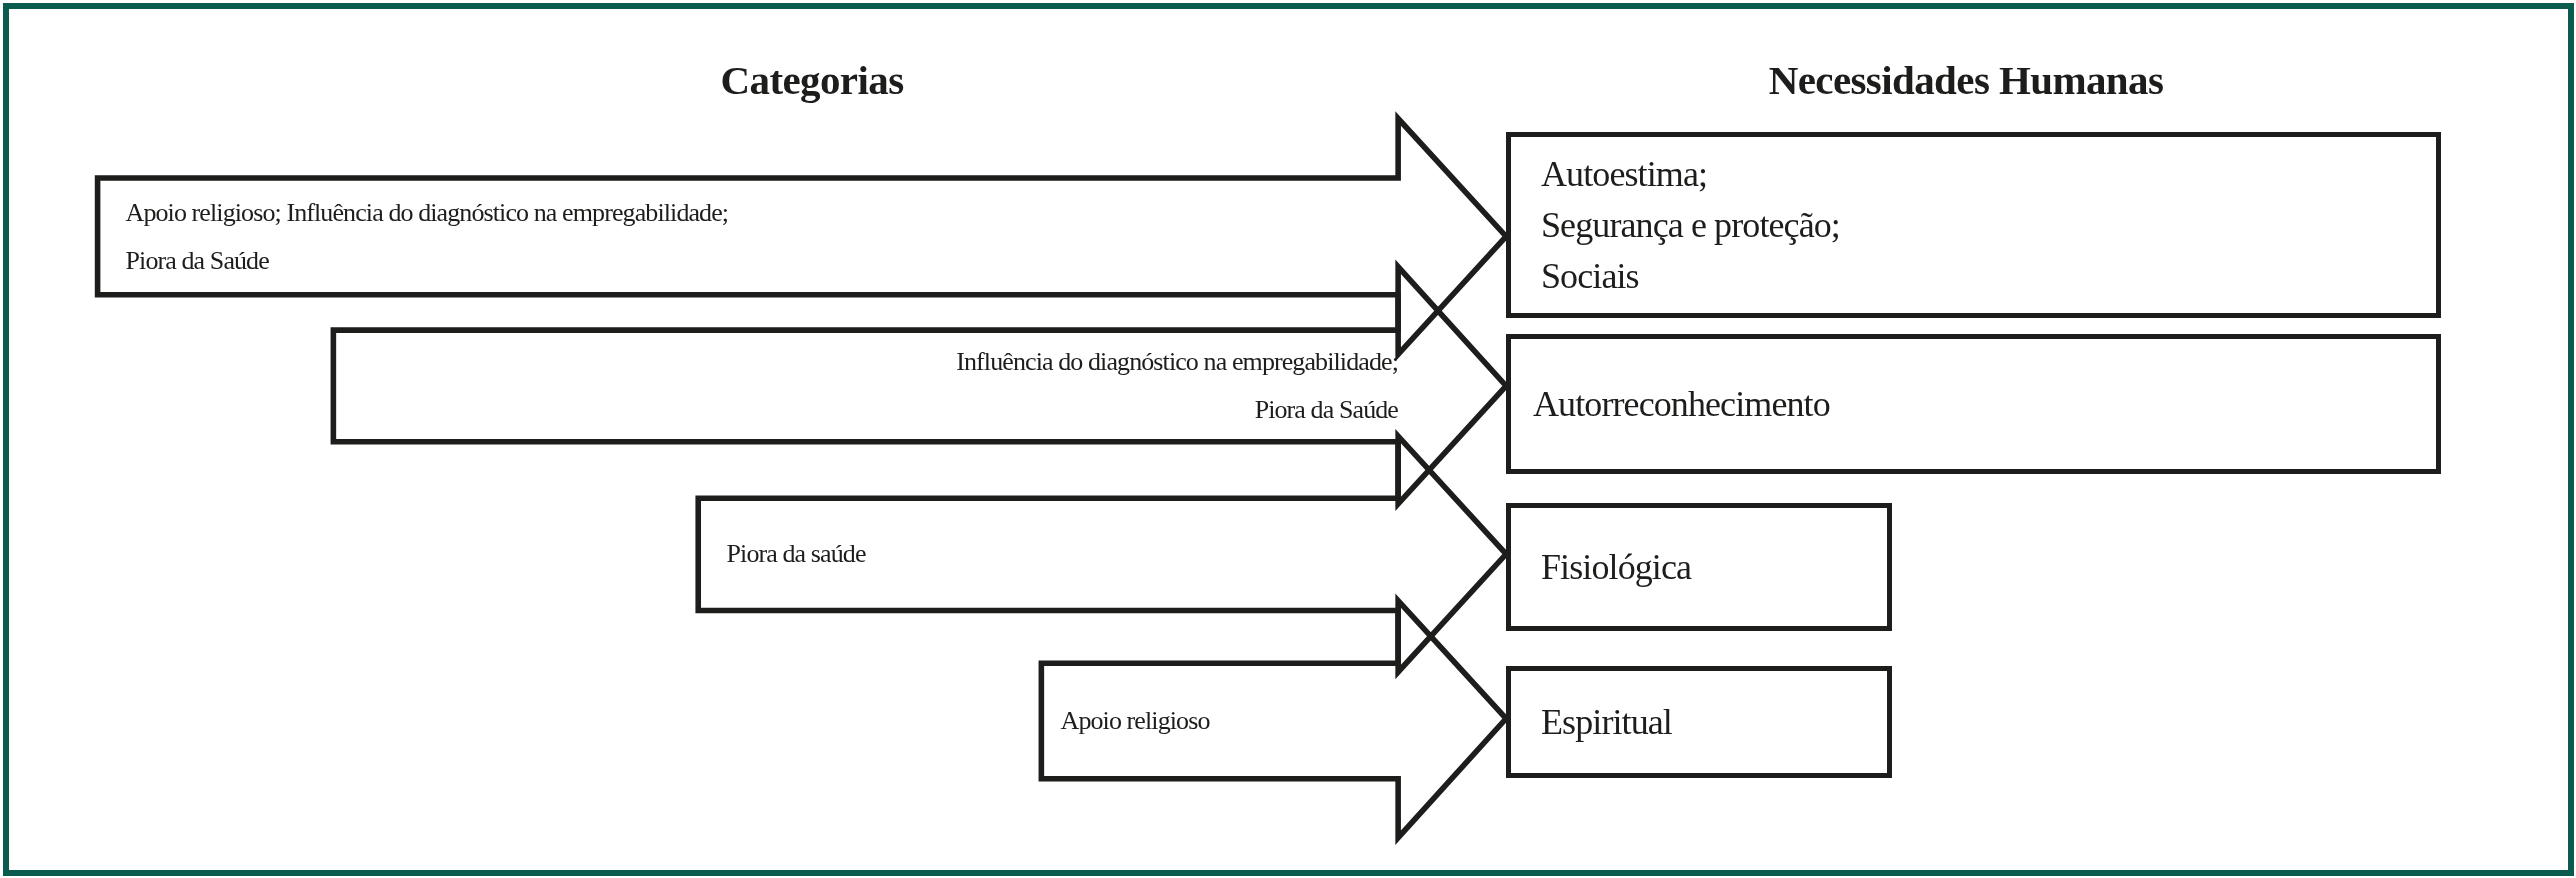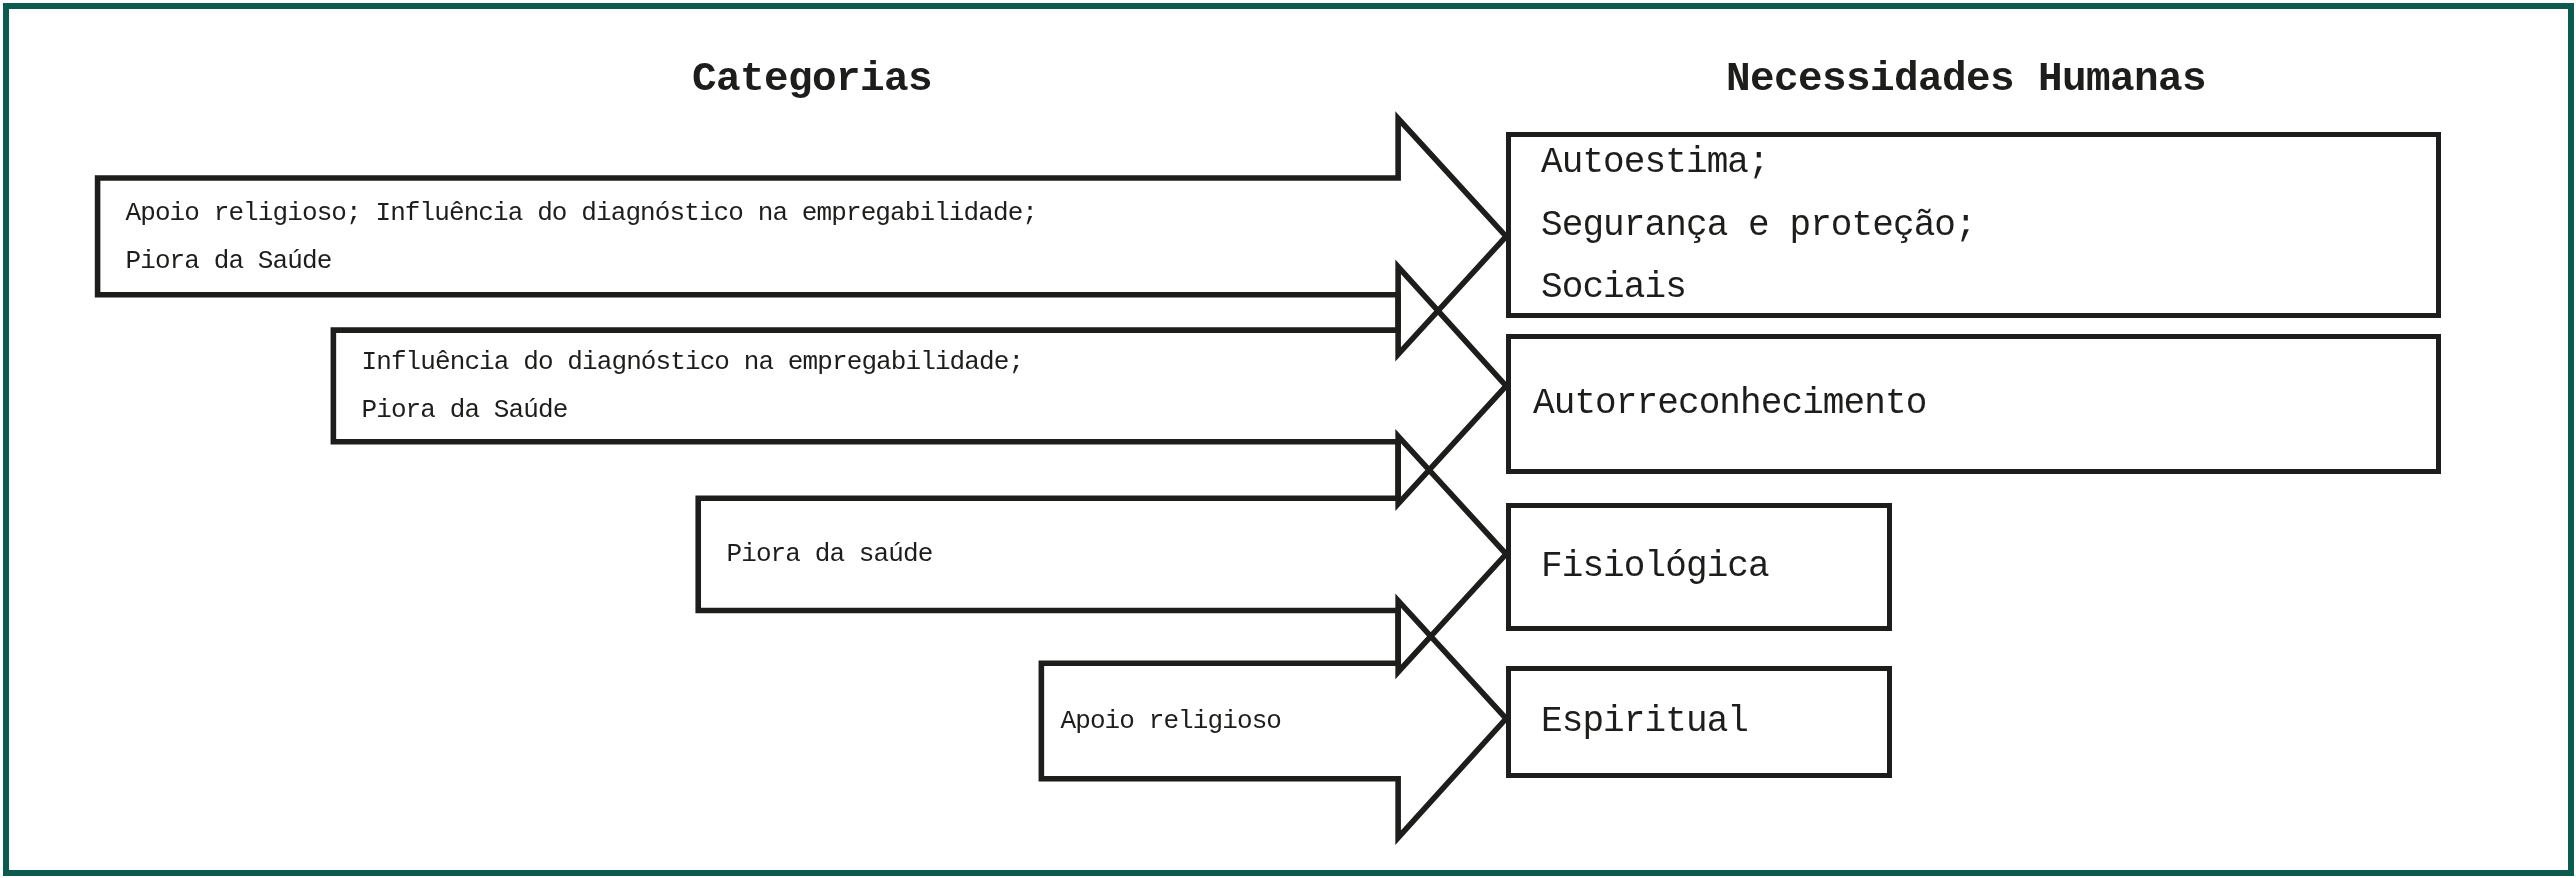--- a/index.html
+++ b/index.html
@@ -5,21 +5,21 @@
   :root{
     --ink:#1d1d1b;
     --frame:#0b5b4e;
     --paper:#ffffff;
   }
   html,body{margin:0;padding:0;background:var(--paper);}
   .canvas{
     position:relative;
     width:2576px;height:878px;
     background:var(--paper);
-    font-family:Liberation Mono, monospace;
+    font-family:Liberation Serif, serif;
     color:var(--ink);
     overflow:hidden;
   }
   .frame{
     position:absolute;inset:2.5px;
     border:6.2px solid var(--frame);
     pointer-events:none;
   }
   .hdr{
     position:absolute;top:56px;
@@ -38,24 +38,24 @@
     white-space:nowrap;
   }
   .needbox{
     position:absolute;display:flex;flex-direction:column;justify-content:center;
     box-sizing:border-box;padding-left:30px;
     border:5.6px solid var(--ink);
     font-size:36px;line-height:50px;letter-spacing:-0.9px;
     white-space:nowrap;background:var(--paper);
   }
   .cat1{left:97px;top:178px;width:1301px;height:117px;}
-  .cat2{left:333px;top:330px;width:1065px;height:112px;}
+  .cat2{left:333px;top:330px;width:1065px;height:112px;align-items:flex-end;}
   .cat3{left:698px;top:498px;width:700px;height:112px;}
   .cat4{left:1032px;top:663px;width:357px;height:115px;}
-  .need1{left:1506px;top:132px;width:935px;height:186px;line-height:51px;justify-content:space-between;}
+  .need1{left:1506px;top:132px;width:935px;height:186px;line-height:51px;}
   .need2{left:1506px;top:334px;width:935px;height:140px;padding-left:22px;}
   .need3{left:1506px;top:503px;width:386px;height:128px;}
   .need4{left:1506px;top:666px;width:386px;height:112px;}
 </style>
 </head>
 <body>
 
 <div class="canvas">
 
   <div class="frame"></div>

